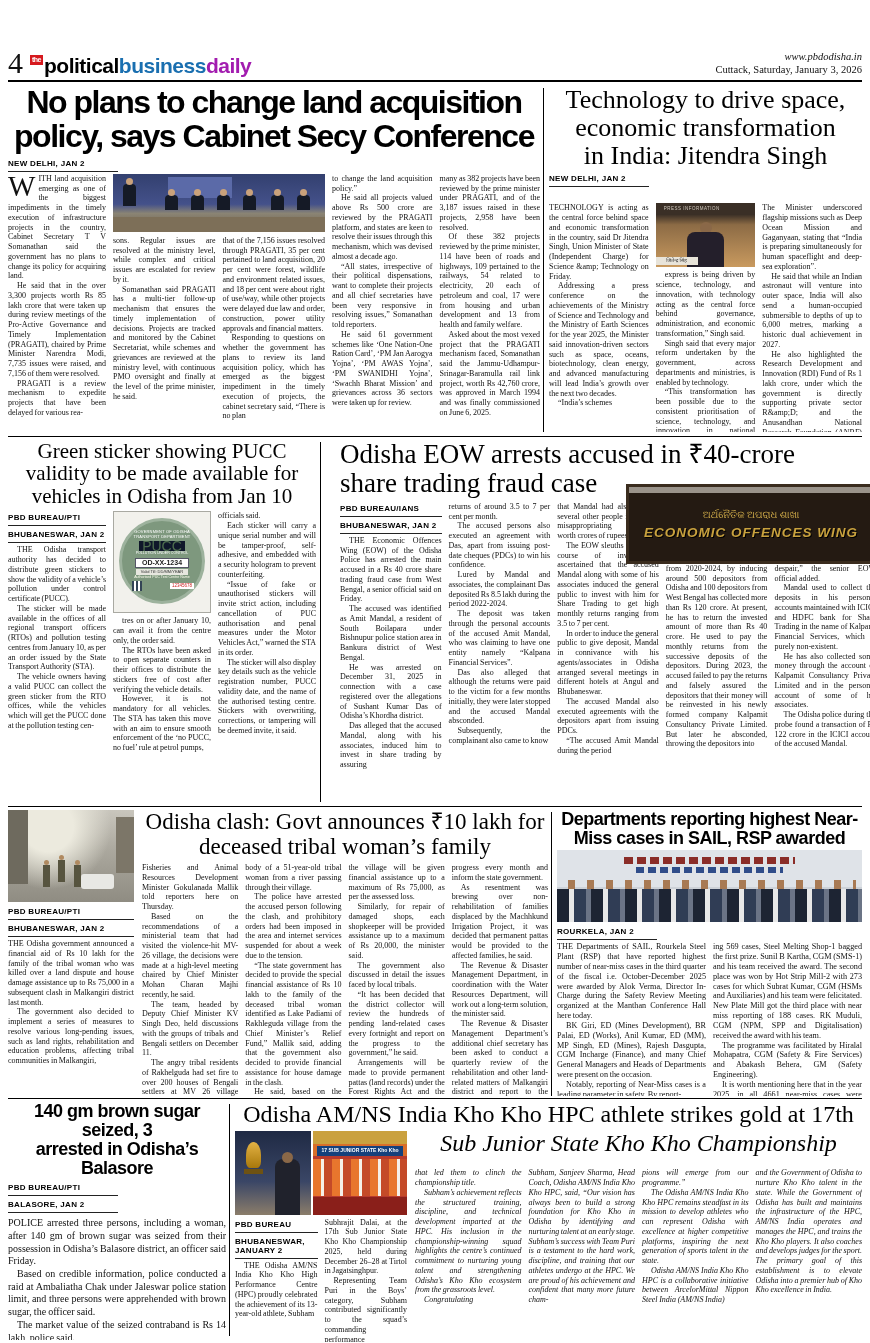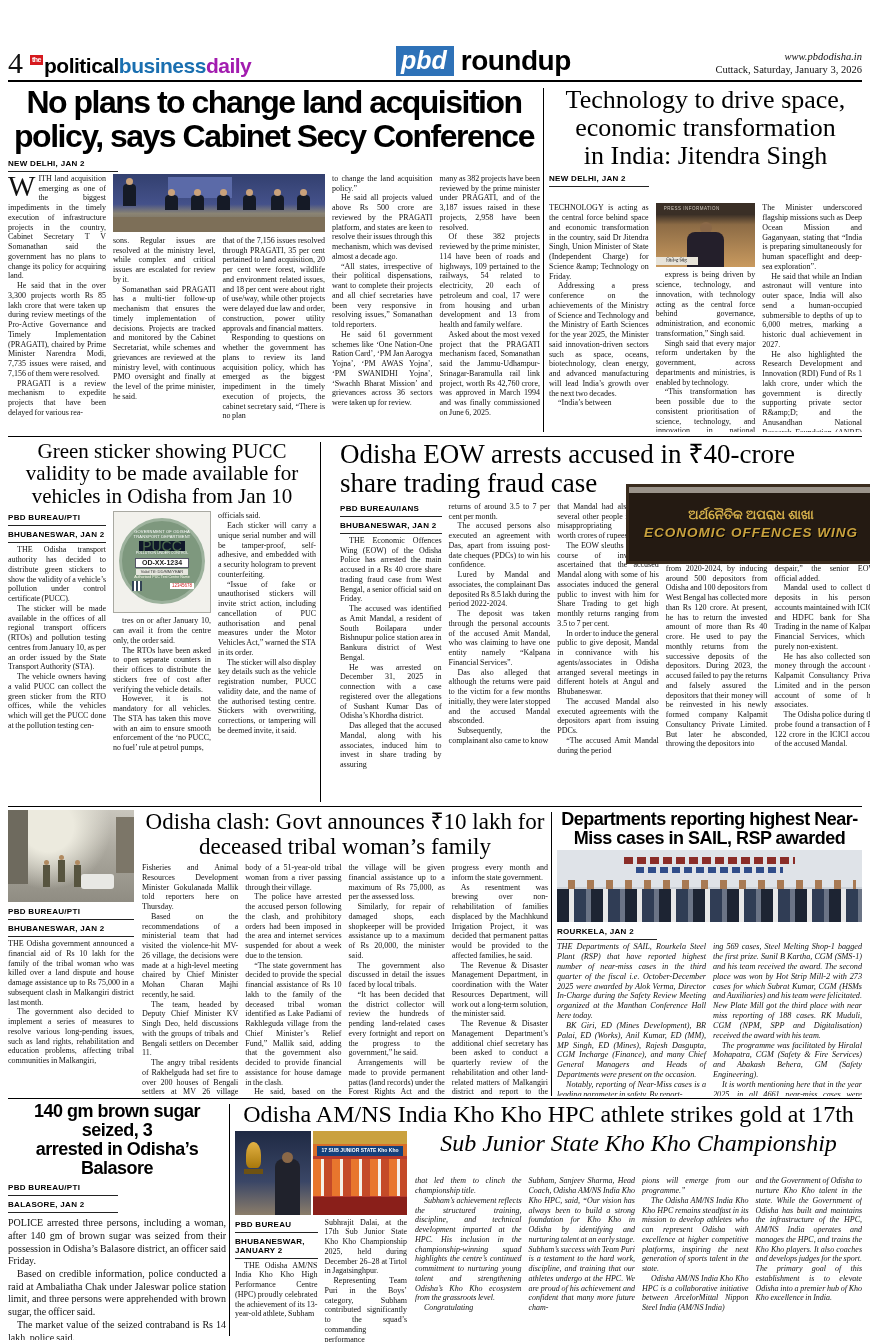--- a/index.html
+++ b/index.html
@@ -31,21 +31,21 @@
   .hl-left{text-align:left;}
   .hl-line{display:block;}
   .byl{font-family:"Liberation Sans",sans-serif;font-weight:bold;font-size:8px;letter-spacing:.3px;
        border-bottom:1px solid #222;padding:2px 0 3px;margin-bottom:2px;color:#000;}
   .cols{display:flex;gap:7px;align-items:stretch;}
   .col{flex:1;min-width:0;}
   .col p{margin:0;font-size:8px;line-height:1.22;text-align:justify;text-indent:9px;word-spacing:-0.4px;}
   .col p:first-child{text-indent:0;}
   .dropcap p:first-child::first-letter{font-size:29px;float:left;line-height:22px;padding:1px 3px 0 0;}
   .wide p{font-size:10px;line-height:1.27;}
-  .mid6 p{font-size:8.2px;line-height:1.2;font-style:italic;}
+  .mid6 p{font-size:8.2px;line-height:1.2;}
   
   .ph{position:relative;overflow:hidden;background:#ccc;}
   .ph-press{height:58px;margin-bottom:4px;background:linear-gradient(180deg,#33406f 0%,#44518a 52%,#8a8474 68%,#6e5b44 100%);}
   .ph-press .screen{position:absolute;left:26%;top:6%;width:30%;height:36%;background:#5b6aa8;}
   .ph-press .tbl{position:absolute;bottom:0;height:26%;width:100%;background:#7d6f58;}
   .pp{position:absolute;top:36%;width:13px;height:15px;background:#151a26;border-radius:4px 4px 0 0;}
   .pp::before{content:'';position:absolute;top:-6px;left:3px;width:7px;height:7px;border-radius:50%;background:#caa27b;}
   .ph-singh{height:64px;margin-bottom:3px;background:linear-gradient(180deg,#3a2f26 0%,#3a2f26 18%,#8c6b45 34%,#c99a5f 100%);}
   .ph-singh .fig{position:absolute;left:31%;bottom:0;width:38%;height:56%;background:#241f2b;border-radius:8px 8px 0 0;}
   .ph-singh .head{position:absolute;left:44%;bottom:52%;width:12px;height:12px;border-radius:50%;background:#8a6848;}
@@ -60,21 +60,21 @@
   .stc .sub{font-size:3.6px;line-height:5px;}
   .stc .reg{background:#fff;color:#222;font-weight:bold;font-size:7px;line-height:8px;width:52px;margin:2px auto 0;border:1px solid #556;}
   .stc .val{background:#e7e7df;color:#333;font-size:4px;line-height:6px;width:52px;margin:1px auto 0;}
   .stc .ctr{font-size:3.6px;line-height:5px;color:#ffe;}
   .stc .ser{position:absolute;right:8px;bottom:12px;background:#fff;color:#c22;font-size:4.5px;line-height:6px;padding:0 2px;}
   .stc .qr{position:absolute;left:10px;bottom:10px;width:10px;height:10px;background:
            repeating-linear-gradient(90deg,#345 0 2px,#fff 2px 4px),#fff;}
   .ph-eow{position:absolute;top:44px;right:0;width:250px;height:80px;background:#241a12;border:3px solid #3a2c1e;
           box-sizing:border-box;display:flex;flex-direction:column;align-items:center;justify-content:center;gap:3px;}
   .ph-eow .edge{position:absolute;top:0;left:0;right:0;height:6px;background:#9a938a;}
-  .eow-l1{color:#d9b34c;font-weight:bold;font-size:13px;line-height:14px;}
+  .eow-l1{color:#d9b34c;font-weight:normal;font-size:10px;line-height:14px;}
   .eow-l2{color:#c9a23e;font-family:"Liberation Sans",sans-serif;font-style:italic;font-weight:bold;
           font-size:13.5px;letter-spacing:1px;text-shadow:1px 1px 0 #000;}
   .ph-clash{height:92px;margin-bottom:3px;background:linear-gradient(180deg,#c9c6bd 0%,#aaa79d 45%,#8f8c82 100%);}
   .ph-clash::before{content:'';position:absolute;inset:0;background:radial-gradient(circle at 32% 18%,#eceade 0 22%,transparent 55%);}
   .ph-clash .bld1{position:absolute;left:0;top:0;width:16%;height:80%;background:#6e6a5e;}
   .ph-clash .bld2{position:absolute;right:0;top:8%;width:14%;height:60%;background:#7c7668;}
   .ph-clash .car{position:absolute;right:16%;bottom:14%;width:26%;height:16%;background:#e8e8e4;border-radius:3px;}
   .pol{position:absolute;bottom:16%;width:7px;height:22px;background:#57543f;}
   .pol::before{content:'';position:absolute;top:-5px;left:1px;width:5px;height:5px;border-radius:50%;background:#b08a60;}
   .ph-sail{height:72px;margin:2px 0 3px;background:linear-gradient(180deg,#dfe3e8 0%,#dfe3e8 52%,#cdd2d8 52%,#cdd2d8 72%,#a99d85 72%,#a99d85 100%);}
@@ -99,24 +99,20 @@
 </head>
 <body>
 
 <div class="page">
 
   <div class="masthead">
     <div class="mast-left">
       <span class="pgnum">4</span>
       <span class="logotype"><span class="the-tag">the</span><span class="lg-pol">political</span><span class="lg-bus">business</span><span class="lg-day">daily</span></span>
     </div>
-    <div class="mast-center">
-      <span class="pbd-box">pbd</span>
-      <span class="roundup">roundup</span>
-    </div>
     <div class="mast-right">
       <div class="site">www.pbdodisha.in</div>
       <div>Cuttack, Saturday, January 3, 2026</div>
     </div>
   </div>
 
   <div class="art" style="left:8px;top:86px;width:532px;height:346px;">
     <div class="hl-sans" style="font-size:32px;letter-spacing:-1.5px;">
       <span class="hl-line">No plans to change land acquisition</span>
       <span class="hl-line">policy, says Cabinet Secy Conference</span>
@@ -171,21 +167,21 @@
     <div class="hl-serif" style="font-size:26px;">
       <span class="hl-line">Technology to drive space,</span>
       <span class="hl-line">economic transformation</span>
       <span class="hl-line">in India: Jitendra Singh</span>
     </div>
     <div class="byl" style="width:100px;margin-top:3px;">NEW DELHI, JAN 2</div>
     <div class="cols" style="margin-top:16px;">
       <div class="col">
           <p>TECHNOLOGY is acting as the central force behind space and economic transformation in the country, said Dr Jitendra Singh, Union Minister of State (Independent Charge) for Science &amp;amp; Technology on Friday.</p>
           <p>Addressing a press conference on the achievements of the Ministry of Science and Technology and the Ministry of Earth Sciences for the year 2025, the Minister said innovation-driven sectors such as space, oceans, biotechnology, clean energy, and advanced manufacturing will lead India’s growth over the next two decades.</p>
-          <p>“India’s between</p>
+          <p>“India’s schemes</p>
         </div>
       <div class="col">
         <div class="ph ph-singh">
           <span class="bnr">PRESS INFORMATION</span>
           <span class="head"></span>
             <span class="fig"></span>
           <span class="plate">जितेन्द्र सिंह</span>
         </div>
       <p>express is being driven by science, technology, and innovation, with technology acting as the central force behind governance, administration, and economic transformation,” Singh said.</p>
           <p>Singh said that every major reform undertaken by the government, across departments and ministries, is enabled by technology.</p>
@@ -419,21 +415,21 @@
           <div class="col">
               <p>Subhrajit Dalai, at the 17th Sub Junior State Kho Kho Championship 2025, held during December 26–28 at Tirtol in Jagatsinghpur.</p>
               <p>Representing Team Puri in the Boys’ category, Subham contributed significantly to the squad’s commanding performance</p>
             </div>
         </div>
       </div>
       <div style="flex:1;min-width:0;font-style:italic;">
         <div class="hl-serif" style="font-size:24px;">
           <span class="hl-line">Sub Junior State Kho Kho Championship</span>
         </div>
-        <div class="cols" style="margin-top:20px;">
+        <div class="cols" style="margin-top:12px;">
           <div class="col">
               <p>that led them to clinch the championship title.</p>
               <p>Subham’s achievement reflects the structured training, discipline, and technical development imparted at the HPC. His inclusion in the championship-winning squad highlights the centre’s continued commitment to nurturing young talent and strengthening Odisha’s Kho Kho ecosystem from the grassroots level.</p>
               <p>Congratulating</p>
             </div>
           <div class="col">
               <p>Subham, Sanjeev Sharma, Head Coach, Odisha AM/NS India Kho Kho HPC, said, “Our vision has always been to build a strong foundation for Kho Kho in Odisha by identifying and nurturing talent at an early stage. Subham’s success with Team Puri is a testament to the hard work, discipline, and training that our athletes undergo at the HPC. We are proud of his achievement and confident that many more future cham-</p>
             </div>
           <div class="col">
               <p>pions will emerge from our programme.”</p>

